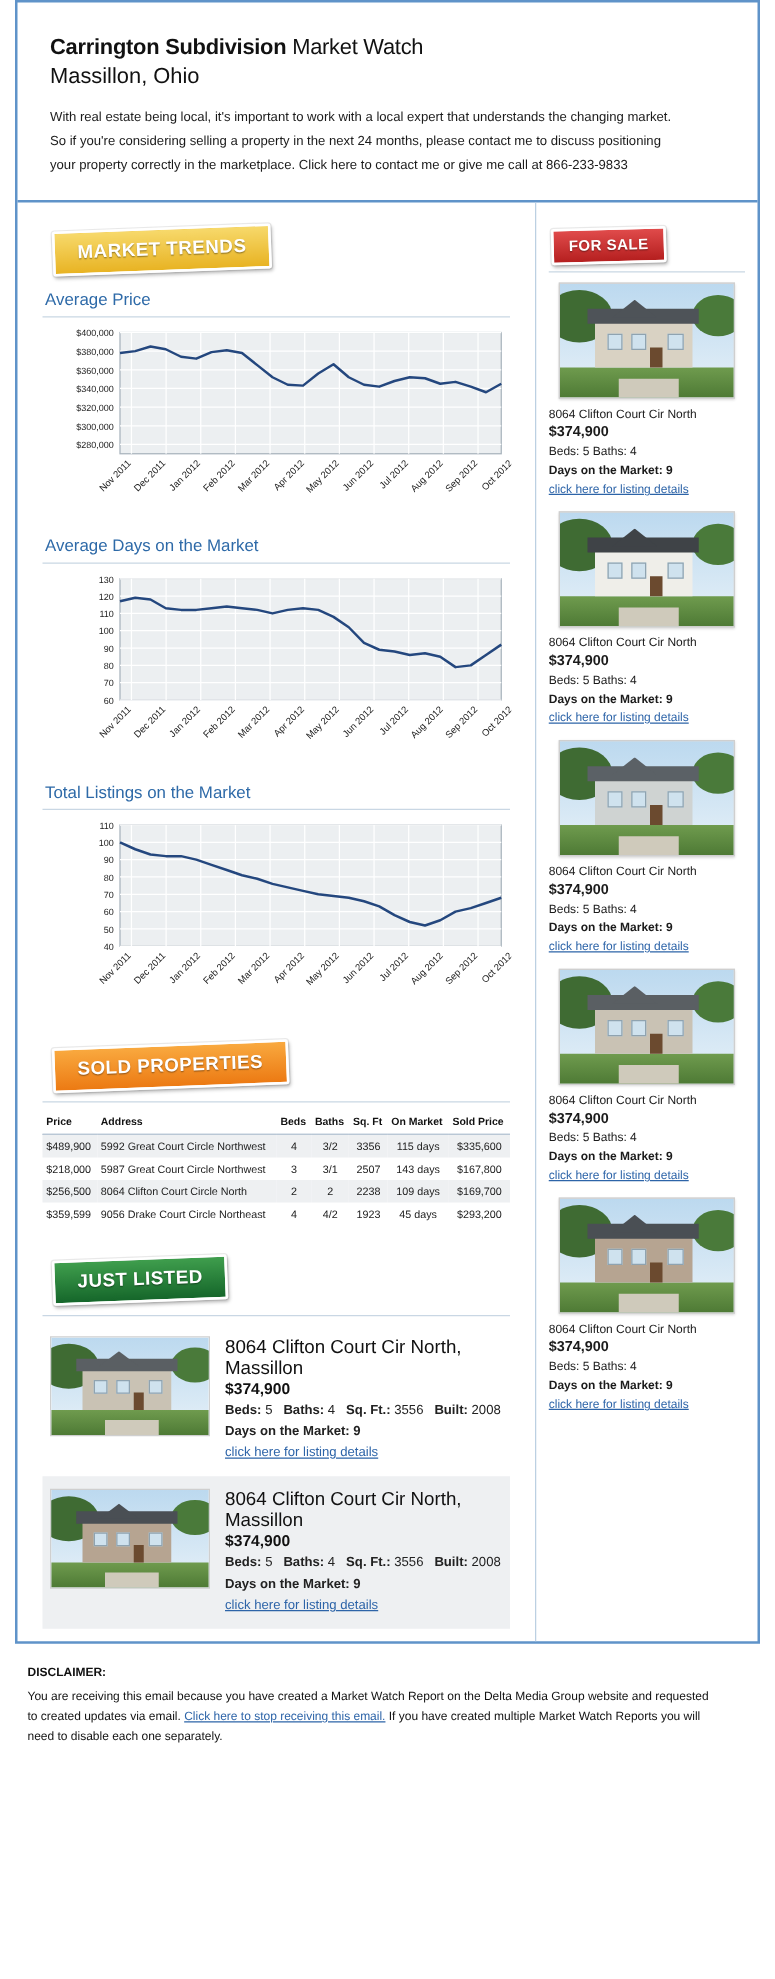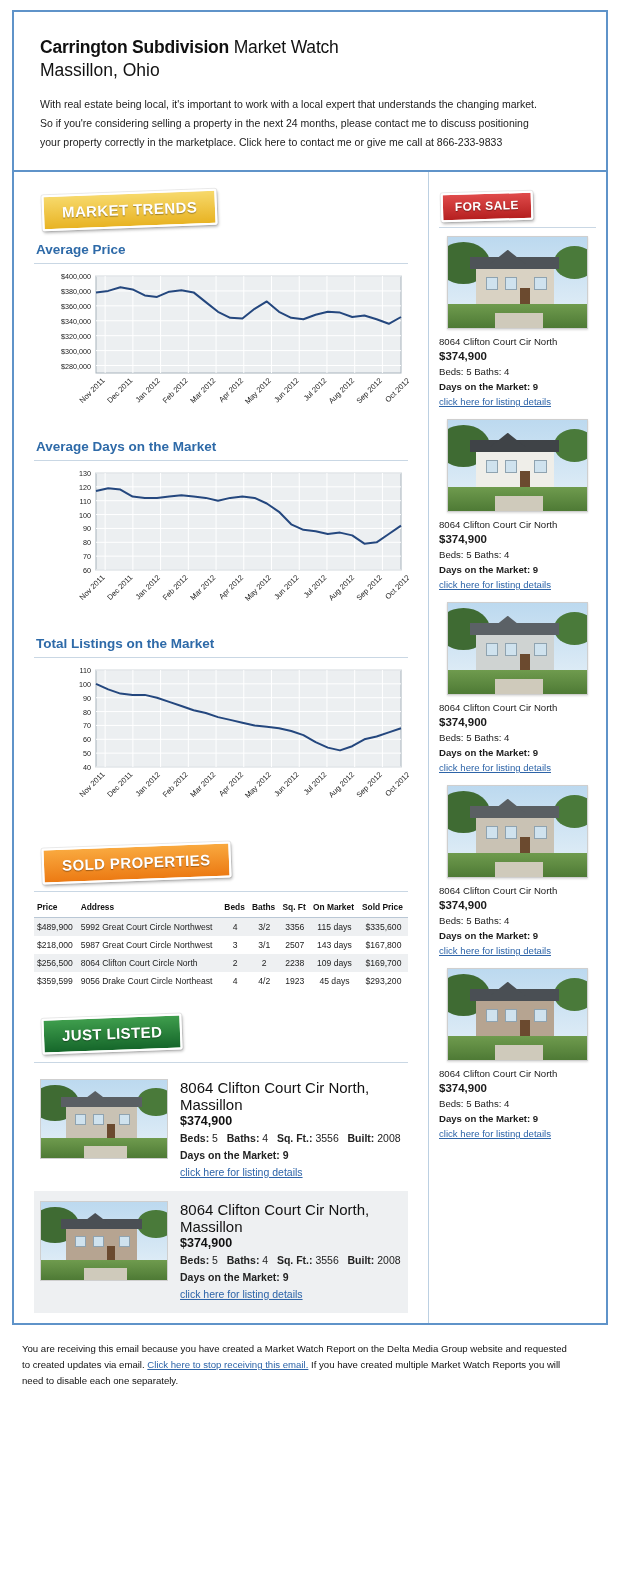--- a/index.html
+++ b/index.html
@@ -7,21 +7,20 @@
     width:620px;
     background:#ffffff;
     font-family:"Liberation Sans", sans-serif;
     color:#222;
     -webkit-font-smoothing:antialiased;
   }
   .page{
     width:620px;
     position:relative;
     background:#ffffff;
-    padding-top:10px;
     box-sizing:border-box;
   }
   .frame{
     margin:0 12px;
     border:2px solid #5f93c9;
     background:#ffffff;
     box-sizing:border-box;
   }
   
   .header{
@@ -96,21 +95,21 @@
     transform:rotate(-1.6deg);
   }
   .ribbon-wrap{margin:4px 0 6px 8px;}
   .ribbon-wrap.sold{margin-top:26px;}
   .ribbon-wrap.just{margin-top:26px;}
   
   .chart-block{margin-top:14px;}
   .chart-title{
     color:#2e6aa8;
     font-size:13.5px;
-    font-weight:bold;
+    font-weight:normal;
     margin:0 0 6px 2px;
   }
   .chart-rule{
     border-top:1px solid #c9d7e4;
     margin:0 0 6px 0;
   }
   .chart-svg{display:block;}
   
   .sold-rule{border-top:1px solid #c9d7e4;margin:10px 0 6px 0;}
   table.sold{
@@ -603,19 +602,20 @@
       <div class="link">click here for listing details</div>
     </div>
             </div>
           </div>
       </div>
 
     </div>
   </div>
 
   <div class="disclaimer">
+    <div class="dtitle">DISCLAIMER:</div>
     <div>
       <span>You are receiving this email because you have created a Market Watch Report on the Delta Media Group website and requested</span><br>
       <span>to created updates via email. </span><span class="link">Click here to stop receiving this email.</span><span> If you have created multiple Market Watch Reports you will</span><br>
       <span>need to disable each one separately.</span>
     </div>
   </div>
 </div>
 
 </body></html>

